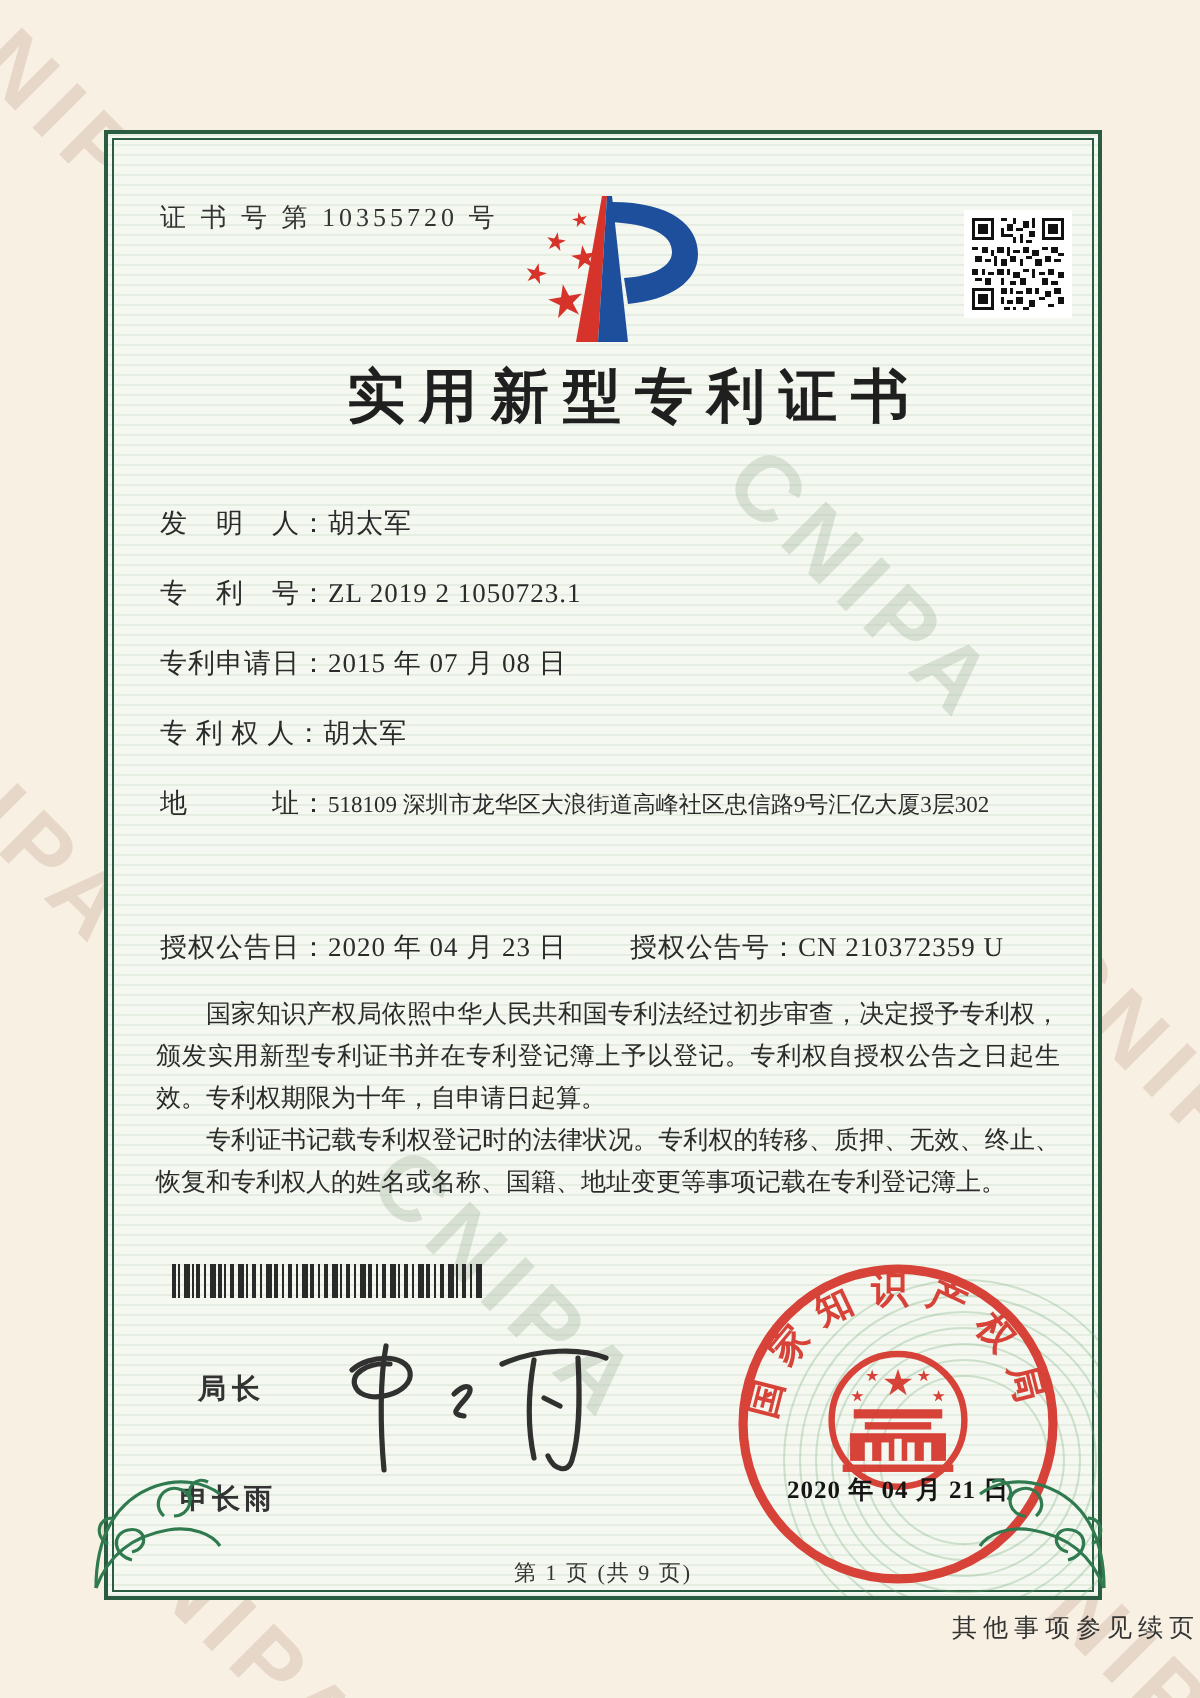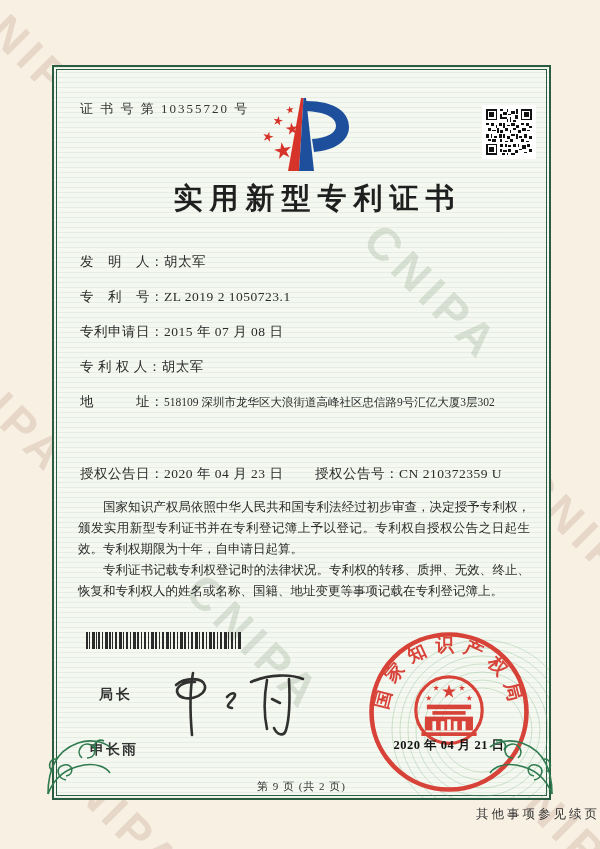--- a/index.html
+++ b/index.html
@@ -301,21 +301,21 @@
             <rect x="-9" y="12" width="4" height="10"></rect>
           <rect x="-2" y="10" width="4" height="12"></rect>
             <rect x="5" y="12" width="4" height="10"></rect>
             <rect x="14" y="12" width="4" height="10"></rect>
         </g>
         <rect x="-30" y="24" width="60" height="4"></rect>
       </g>
     </svg>
     <div class="seal-date">2020 年 04 月 21 日</div>
 
-    <div class="page-info">第 9 页 (共 2 页)</div>
+    <div class="page-info">第 1 页 (共 9 页)</div>
   </div>
 
   <svg class="corner corner-left" viewBox="0 0 72 72">
     <g fill="none" stroke="#2f7a4e" stroke-width="1.6">
       <path d="M6,68 C6,42 16,24 36,17 C48,13 60,15 68,21"></path>
       <path d="M6,68 C12,52 24,42 42,39 C54,37 64,41 68,47"></path>
       <path d="M24,54 c-9,-2 -11,-13 -2,-15 c9,-2 11,9 2,11"></path>
       <path d="M40,32 c-7,-6 0,-17 9,-13 c7,3 4,13 -4,13"></path>
       <path d="M12,46 c-7,-4 -5,-13 2,-13"></path>
       <path d="M54,24 c-4,-6 2,-12 8,-9"></path>

